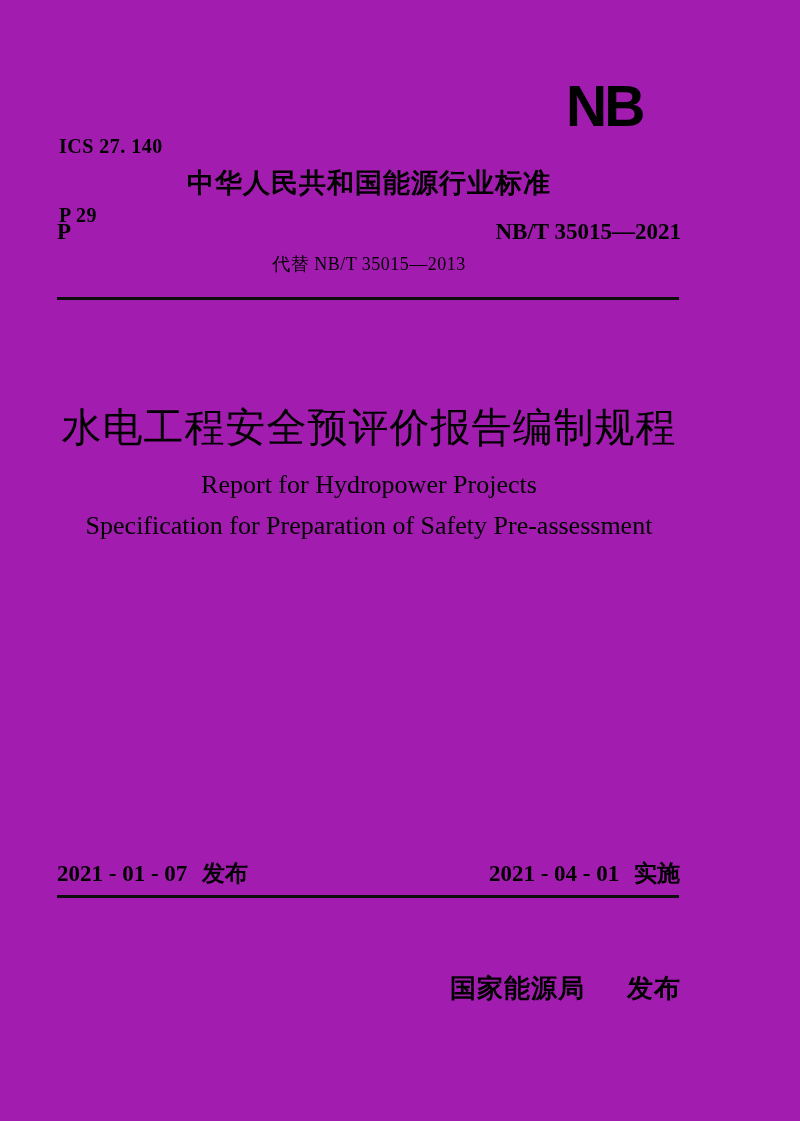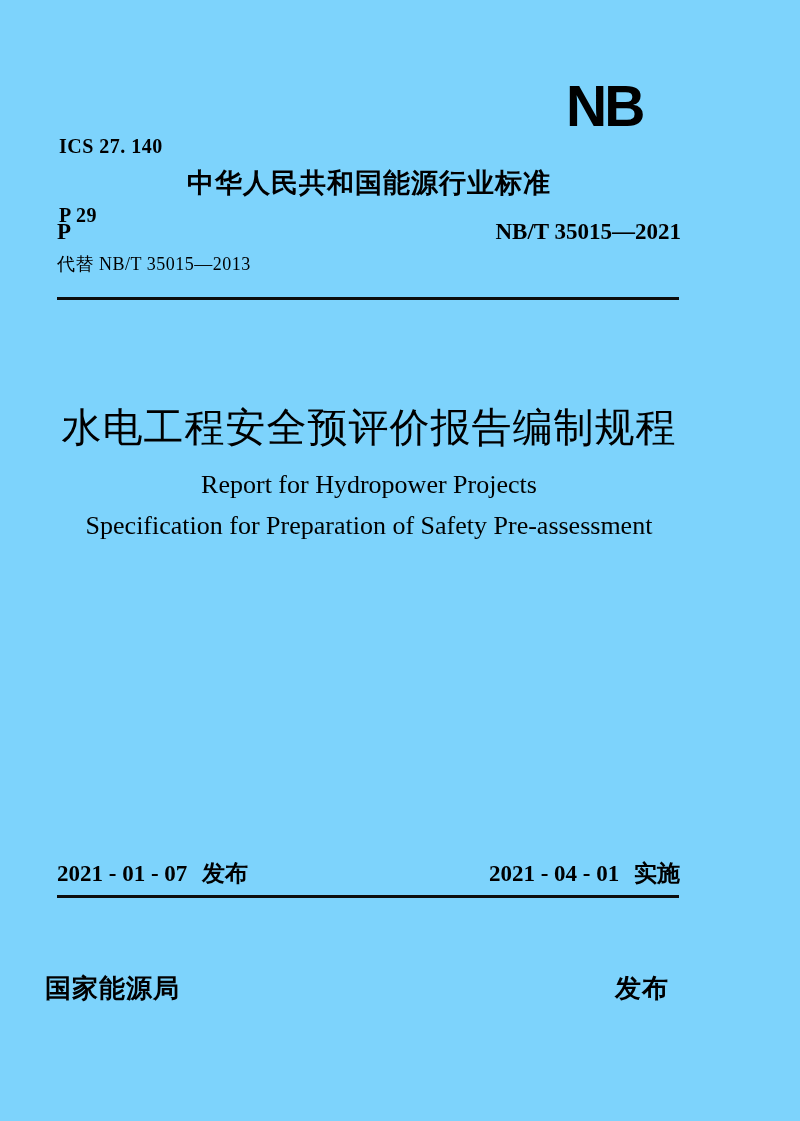--- a/index.html
+++ b/index.html
@@ -4,21 +4,21 @@
 <style>
   html, body {
     margin: 0;
     padding: 0;
     background: #ffffff;
   }
   .page {
     position: relative;
     width: 800px;
     height: 1121px;
-    background: #7dd3fc;
+    background: #a21caf;
     color: #000000;
     font-family: "Liberation Serif", serif;
     overflow: hidden;
   }
 
   
   .ics-block {
     position: absolute;
     top: 89px;
     left: 59px;
@@ -67,21 +67,21 @@
     font-family: "Liberation Serif", serif;
     font-weight: bold;
     font-size: 23px;
   }
 
   .replaces {
     position: absolute;
     top: 252px;
     left: 57px;
     width: 624px;
-    text-align: left;
+    text-align: center;
     font-family: "Liberation Serif", serif;
     font-weight: 400;
     font-size: 18px;
     letter-spacing: 0.5px;
   }
 
   .rule {
     position: absolute;
     left: 57px;
     width: 622px;
@@ -137,24 +137,24 @@
   .date-label {
     font-family: "Liberation Sans", sans-serif;
     font-weight: bold;
     margin-left: 9px;
   }
 
   
   .publisher {
     position: absolute;
     top: 971px;
-    left: 45px;
+    left: 57px;
     width: 624px;
     display: flex;
-    justify-content: space-between;
+    justify-content: flex-end;
     gap: 42px;
     font-family: "Liberation Sans", sans-serif;
     font-weight: bold;
     font-size: 26px;
     letter-spacing: 1px;
   }
 </style>
 </head>
 <body>
 

